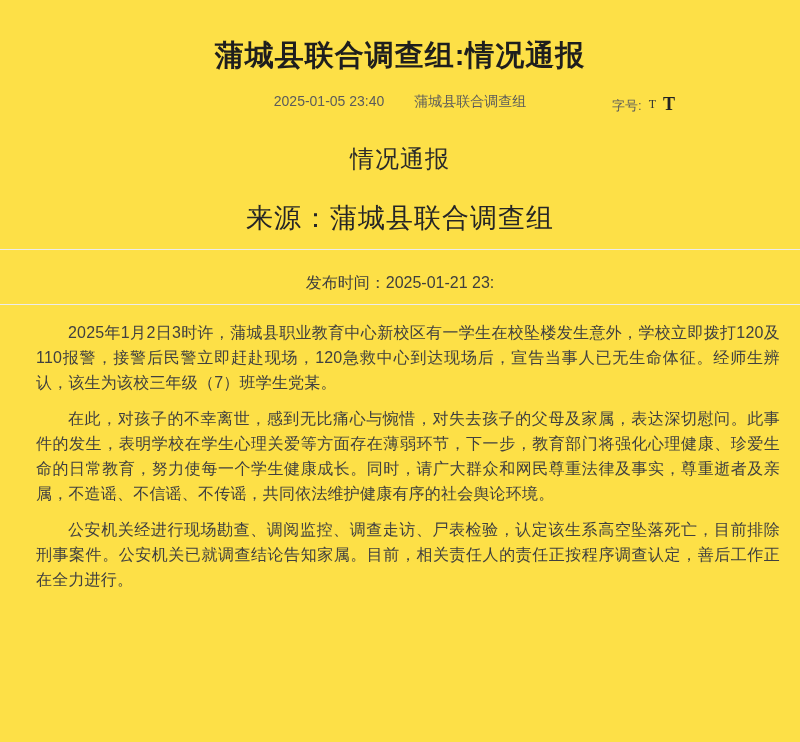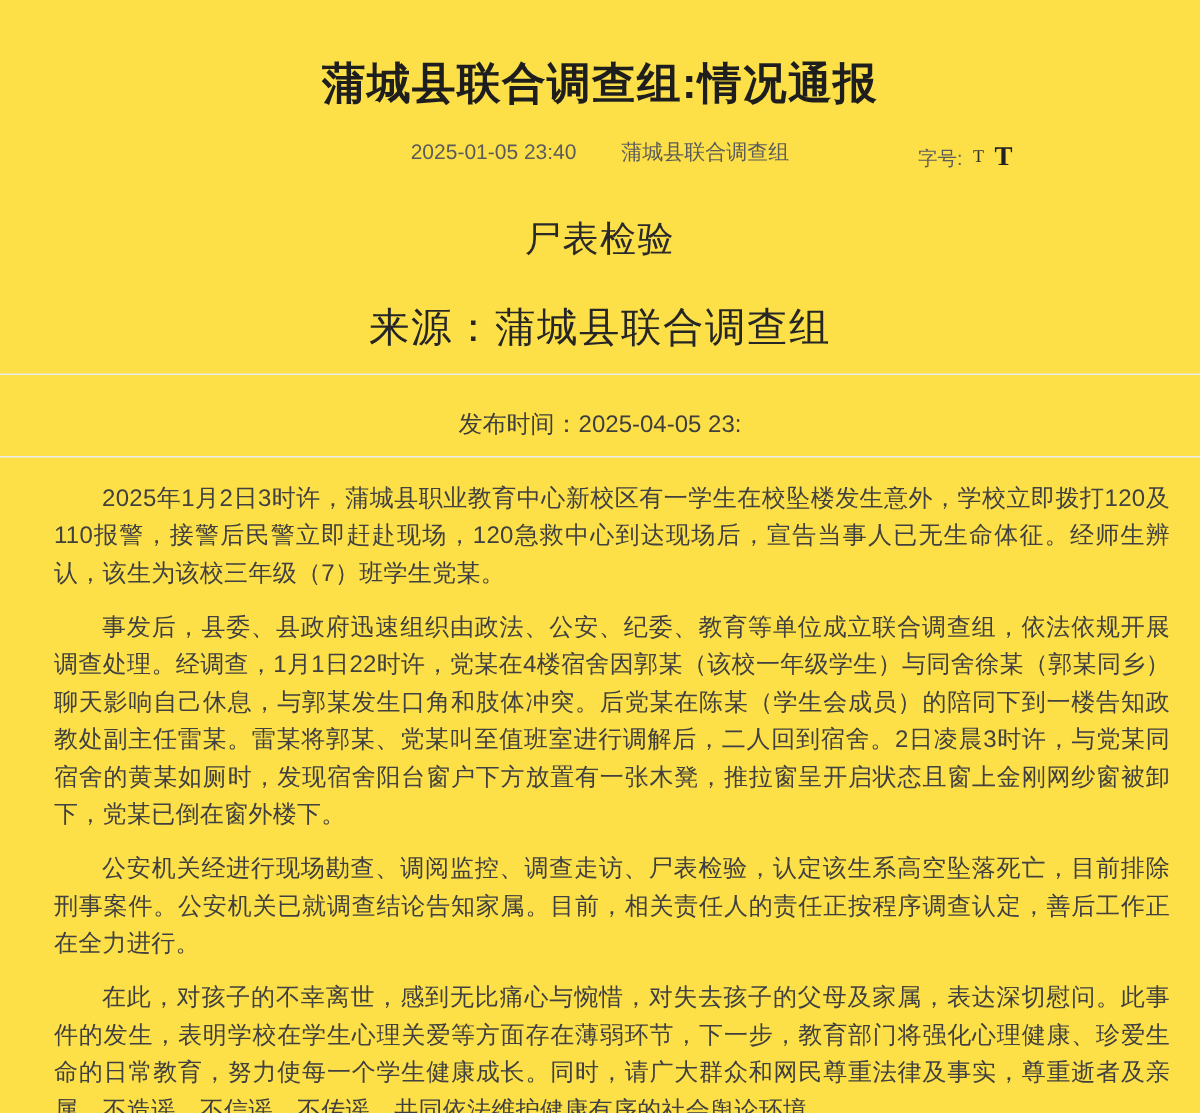--- a/index.html
+++ b/index.html
@@ -118,30 +118,29 @@
       <span class="meta-datetime">2025-01-05 23:40</span>
       <span class="meta-source">蒲城县联合调查组</span>
     </div>
     <div class="font-size-ctrl">
       <span class="font-size-label">字号:</span>
       <span class="font-t-small">T</span>
       <span class="font-t-large">T</span>
     </div>
   </div>
 
-  <div class="article-heading">尸表检验</div>
+  <div class="article-heading">情况通报</div>
 
   <div class="article-source-line">来源：蒲城县联合调查组</div>
 
   <hr class="divider divider-1">
 
-  <div class="publish-time">发布时间：2025-04-05 23:</div>
+  <div class="publish-time">发布时间：2025-01-21 23:</div>
 
   <hr class="divider divider-2">
 
   <div class="article-body">
     <p>2025年1月2日3时许，蒲城县职业教育中心新校区有一学生在校坠楼发生意外，学校立即拨打120及110报警，接警后民警立即赶赴现场，120急救中心到达现场后，宣告当事人已无生命体征。经师生辨认，该生为该校三年级（7）班学生党某。</p>
-    <p>事发后，县委、县政府迅速组织由政法、公安、纪委、教育等单位成立联合调查组，依法依规开展调查处理。经调查，1月1日22时许，党某在4楼宿舍因郭某（该校一年级学生）与同舍徐某（郭某同乡）聊天影响自己休息，与郭某发生口角和肢体冲突。后党某在陈某（学生会成员）的陪同下到一楼告知政教处副主任雷某。雷某将郭某、党某叫至值班室进行调解后，二人回到宿舍。2日凌晨3时许，与党某同宿舍的黄某如厕时，发现宿舍阳台窗户下方放置有一张木凳，推拉窗呈开启状态且窗上金刚网纱窗被卸下，党某已倒在窗外楼下。</p>
+    <p>在此，对孩子的不幸离世，感到无比痛心与惋惜，对失去孩子的父母及家属，表达深切慰问。此事件的发生，表明学校在学生心理关爱等方面存在薄弱环节，下一步，教育部门将强化心理健康、珍爱生命的日常教育，努力使每一个学生健康成长。同时，请广大群众和网民尊重法律及事实，尊重逝者及亲属，不造谣、不信谣、不传谣，共同依法维护健康有序的社会舆论环境。</p>
     <p>公安机关经进行现场勘查、调阅监控、调查走访、尸表检验，认定该生系高空坠落死亡，目前排除刑事案件。公安机关已就调查结论告知家属。目前，相关责任人的责任正按程序调查认定，善后工作正在全力进行。</p>
-    <p>在此，对孩子的不幸离世，感到无比痛心与惋惜，对失去孩子的父母及家属，表达深切慰问。此事件的发生，表明学校在学生心理关爱等方面存在薄弱环节，下一步，教育部门将强化心理健康、珍爱生命的日常教育，努力使每一个学生健康成长。同时，请广大群众和网民尊重法律及事实，尊重逝者及亲属，不造谣、不信谣、不传谣，共同依法维护健康有序的社会舆论环境。</p>
   </div>
 
 </div>
 
 </body></html>

